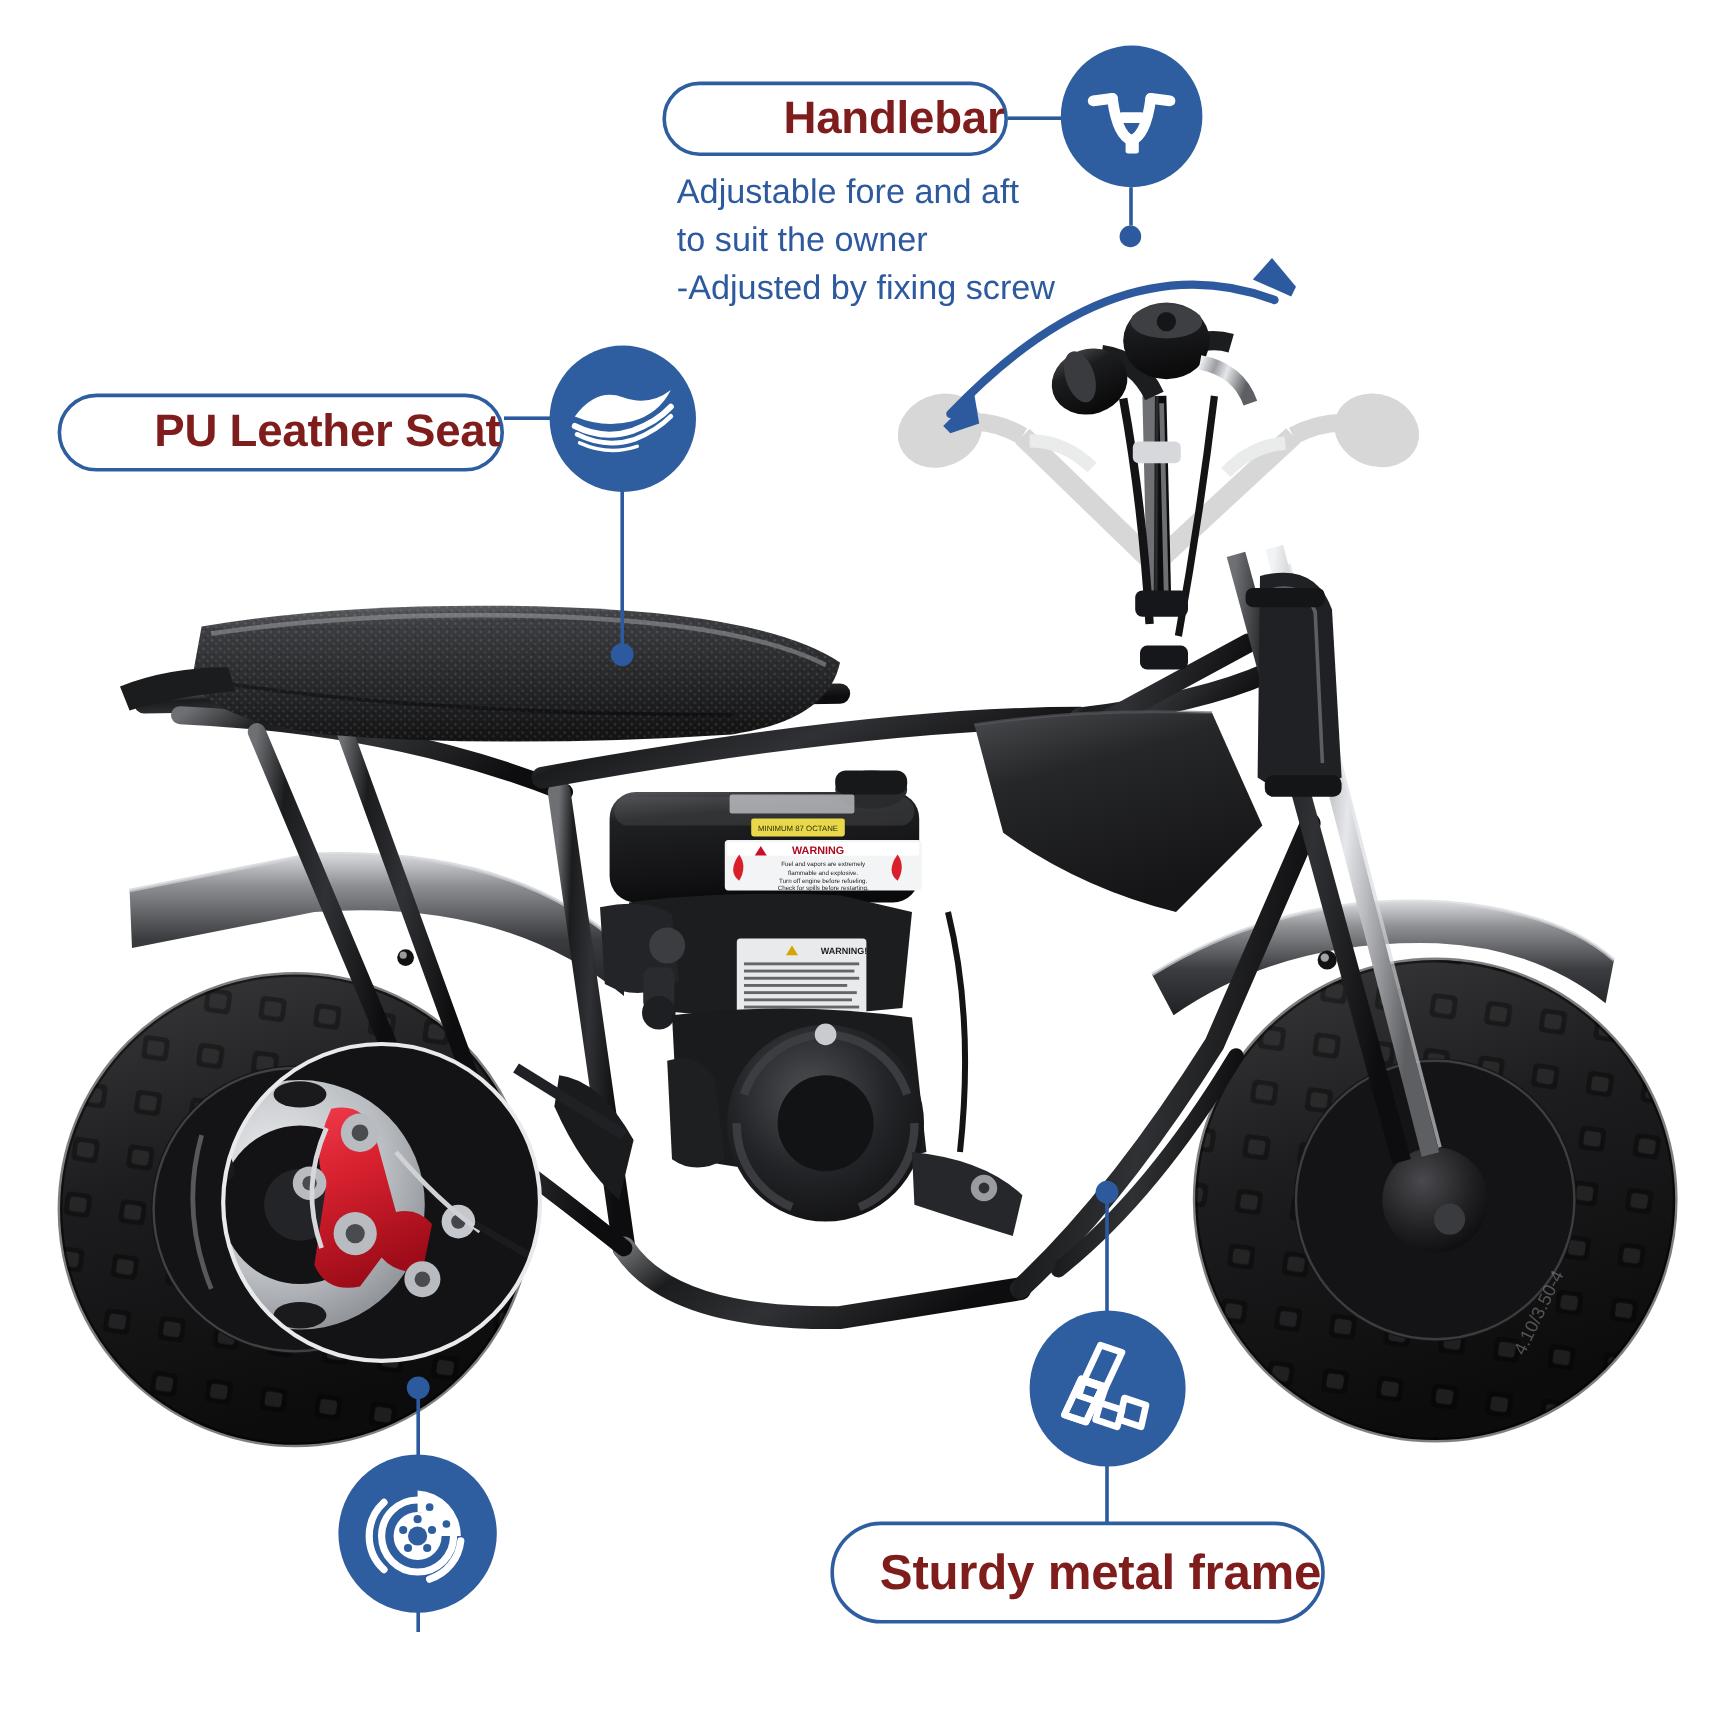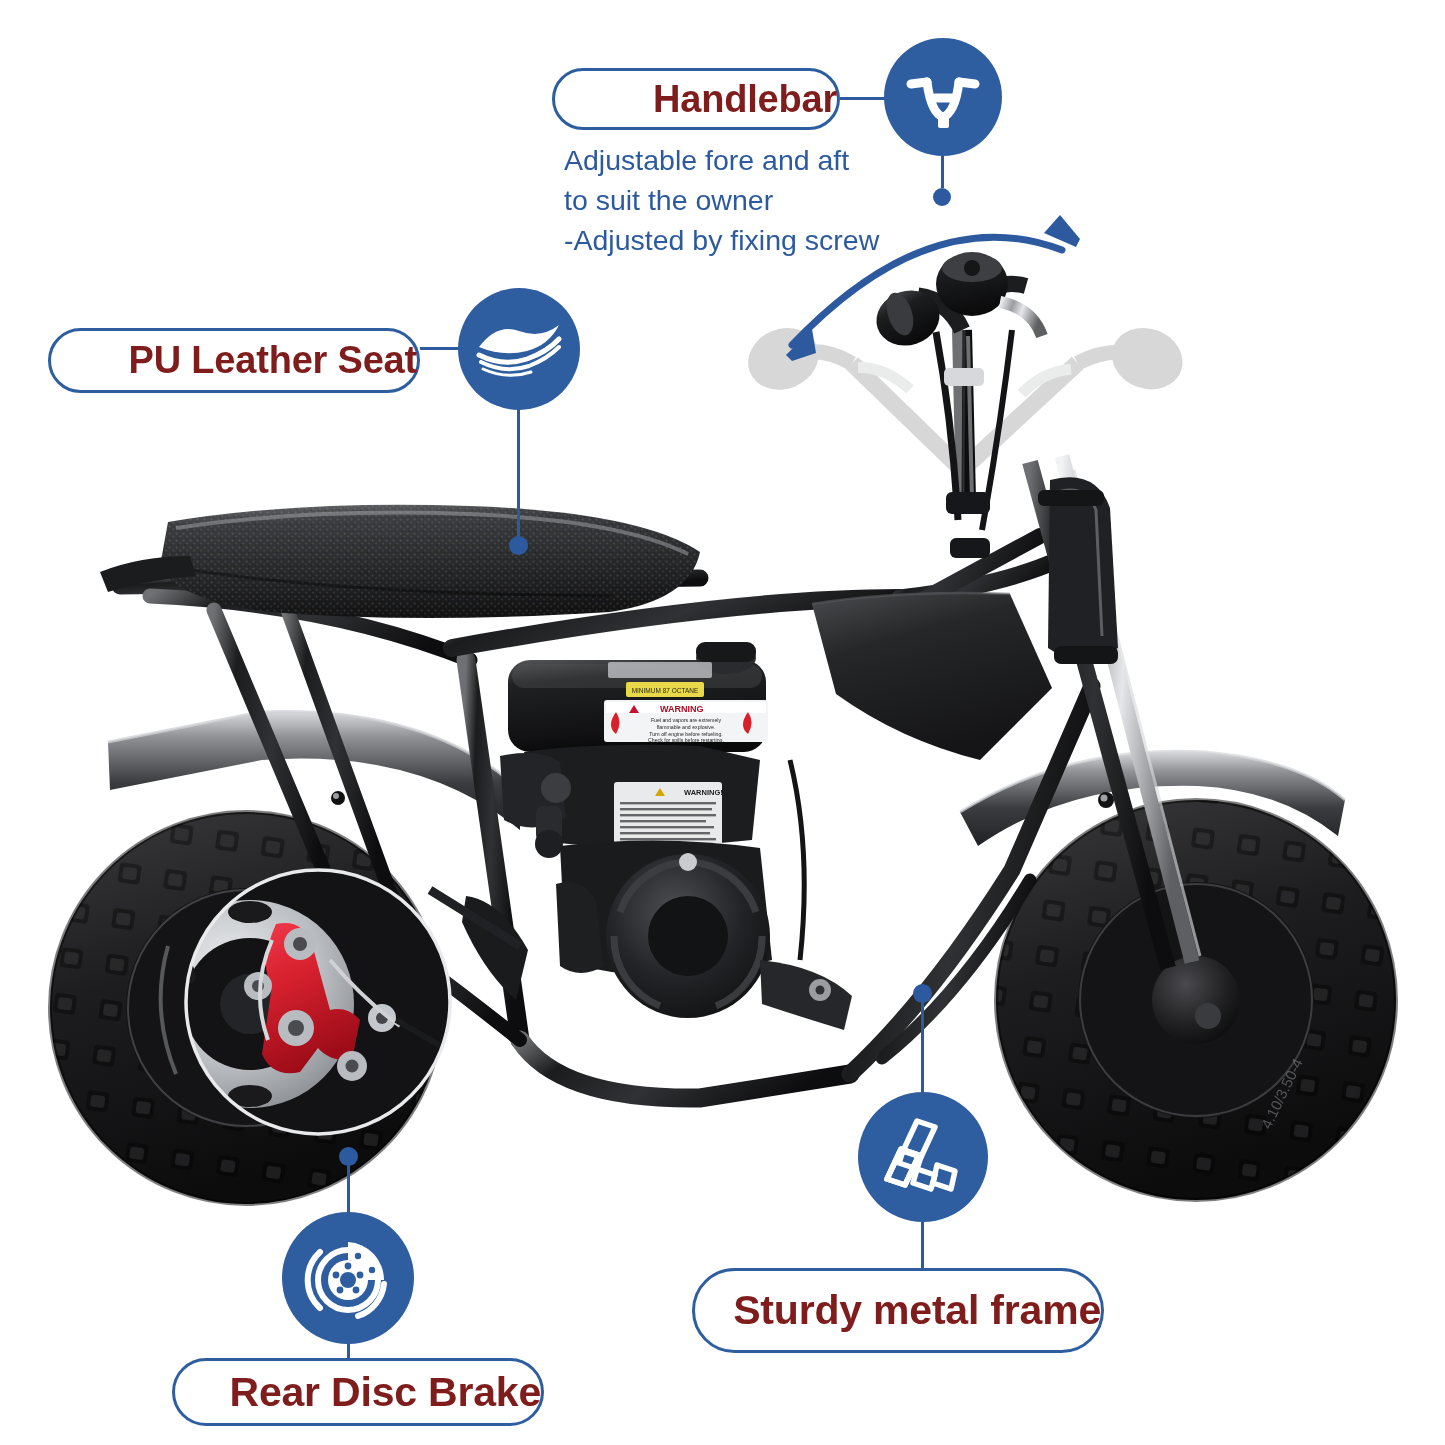--- a/index.html
+++ b/index.html
@@ -493,17 +493,14 @@
 -Adjusted by fixing screw</div>
 
   <div class="pill pill-seat">
     <span>PU Leather Seat</span>
   </div>
 
   <div class="pill pill-frame">
     <span>Sturdy metal frame</span>
   </div>
 
-  <div class="pill pill-brake">
-    <span>Rear Disc Brake</span>
-  </div>
 
 </div>
 
 </body></html>

